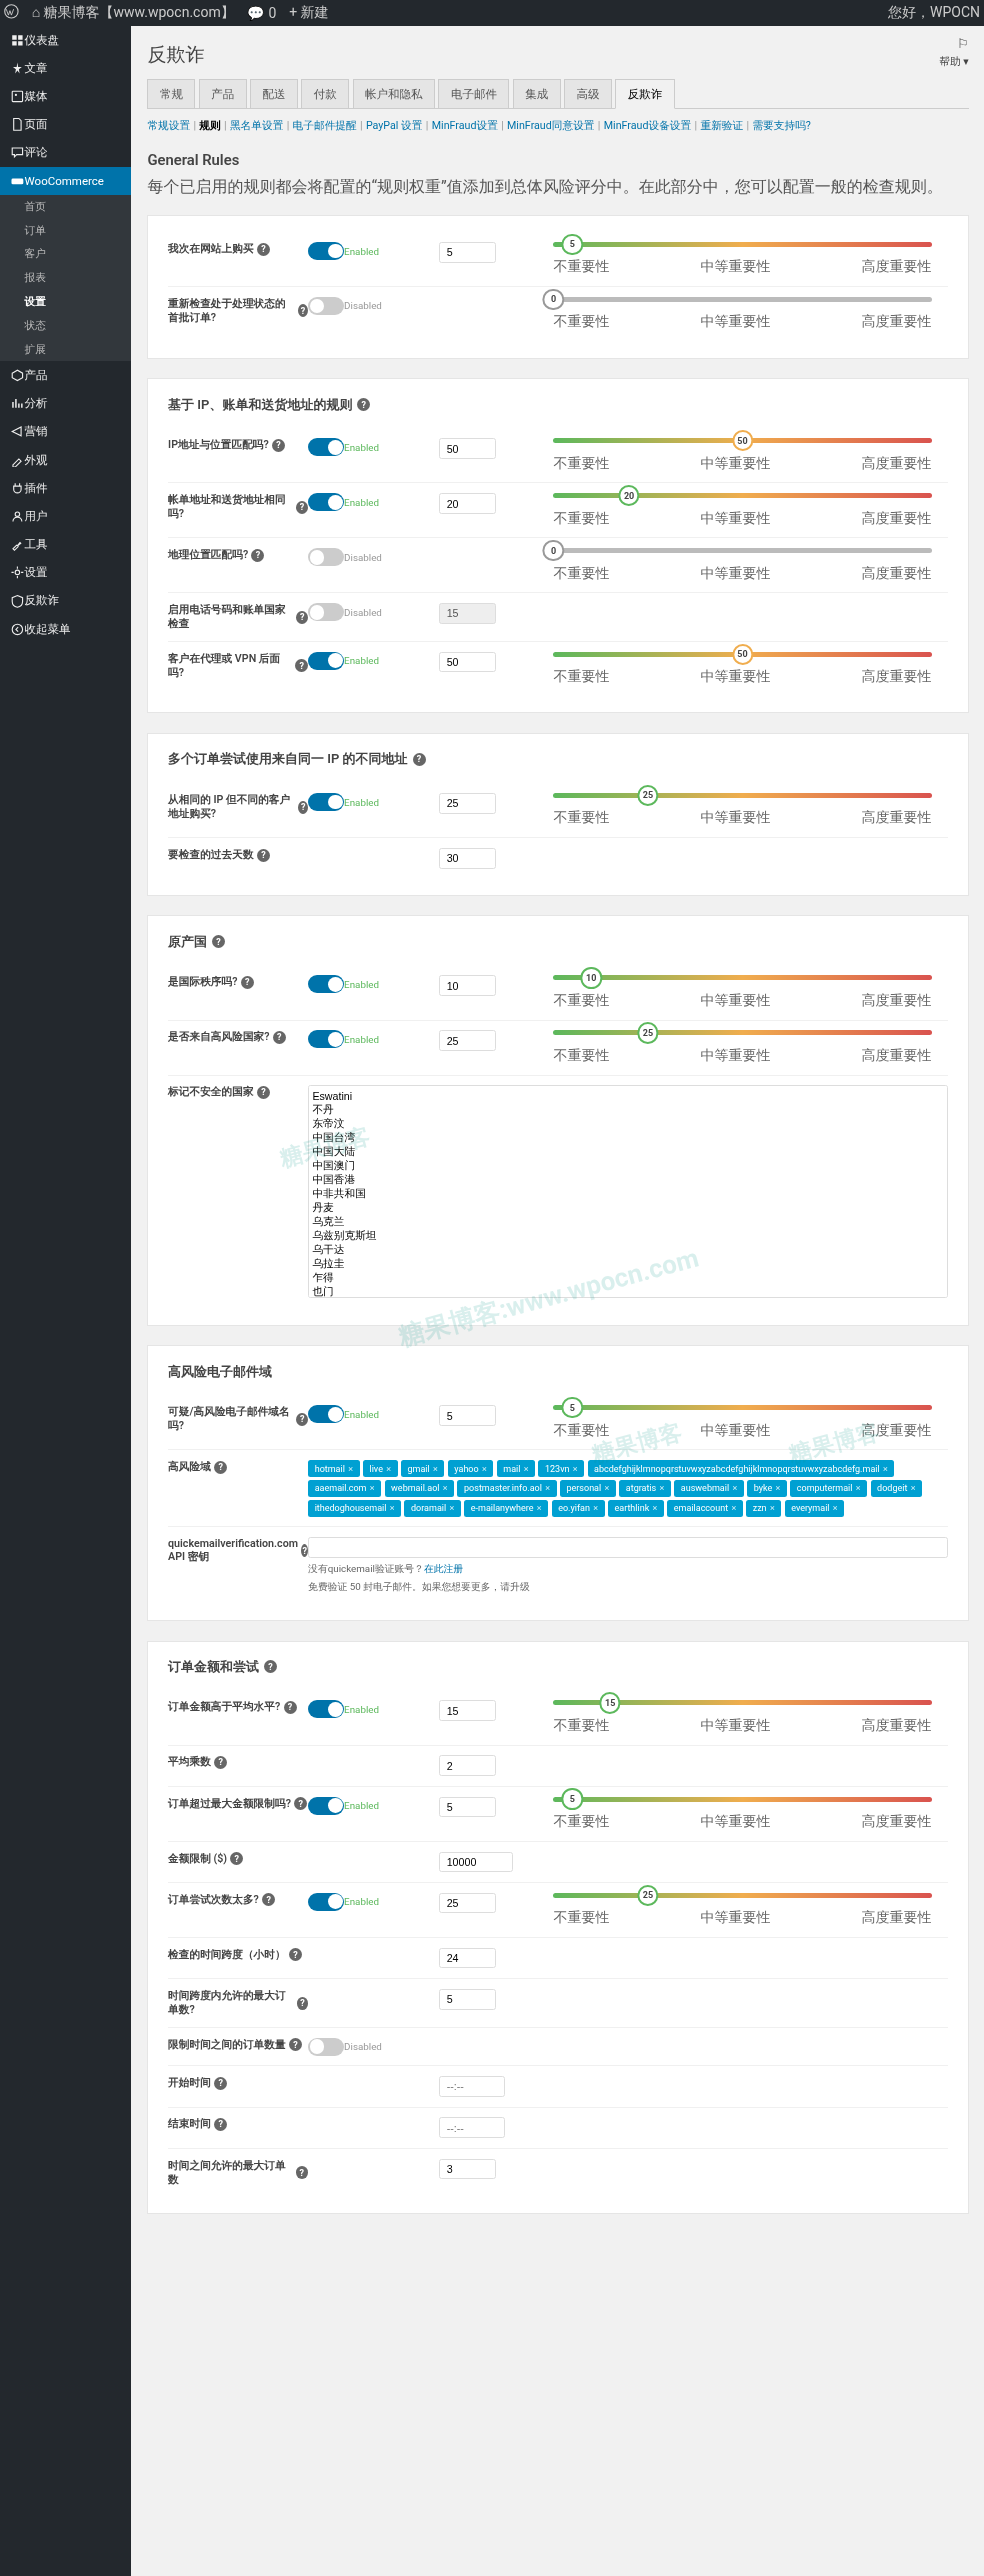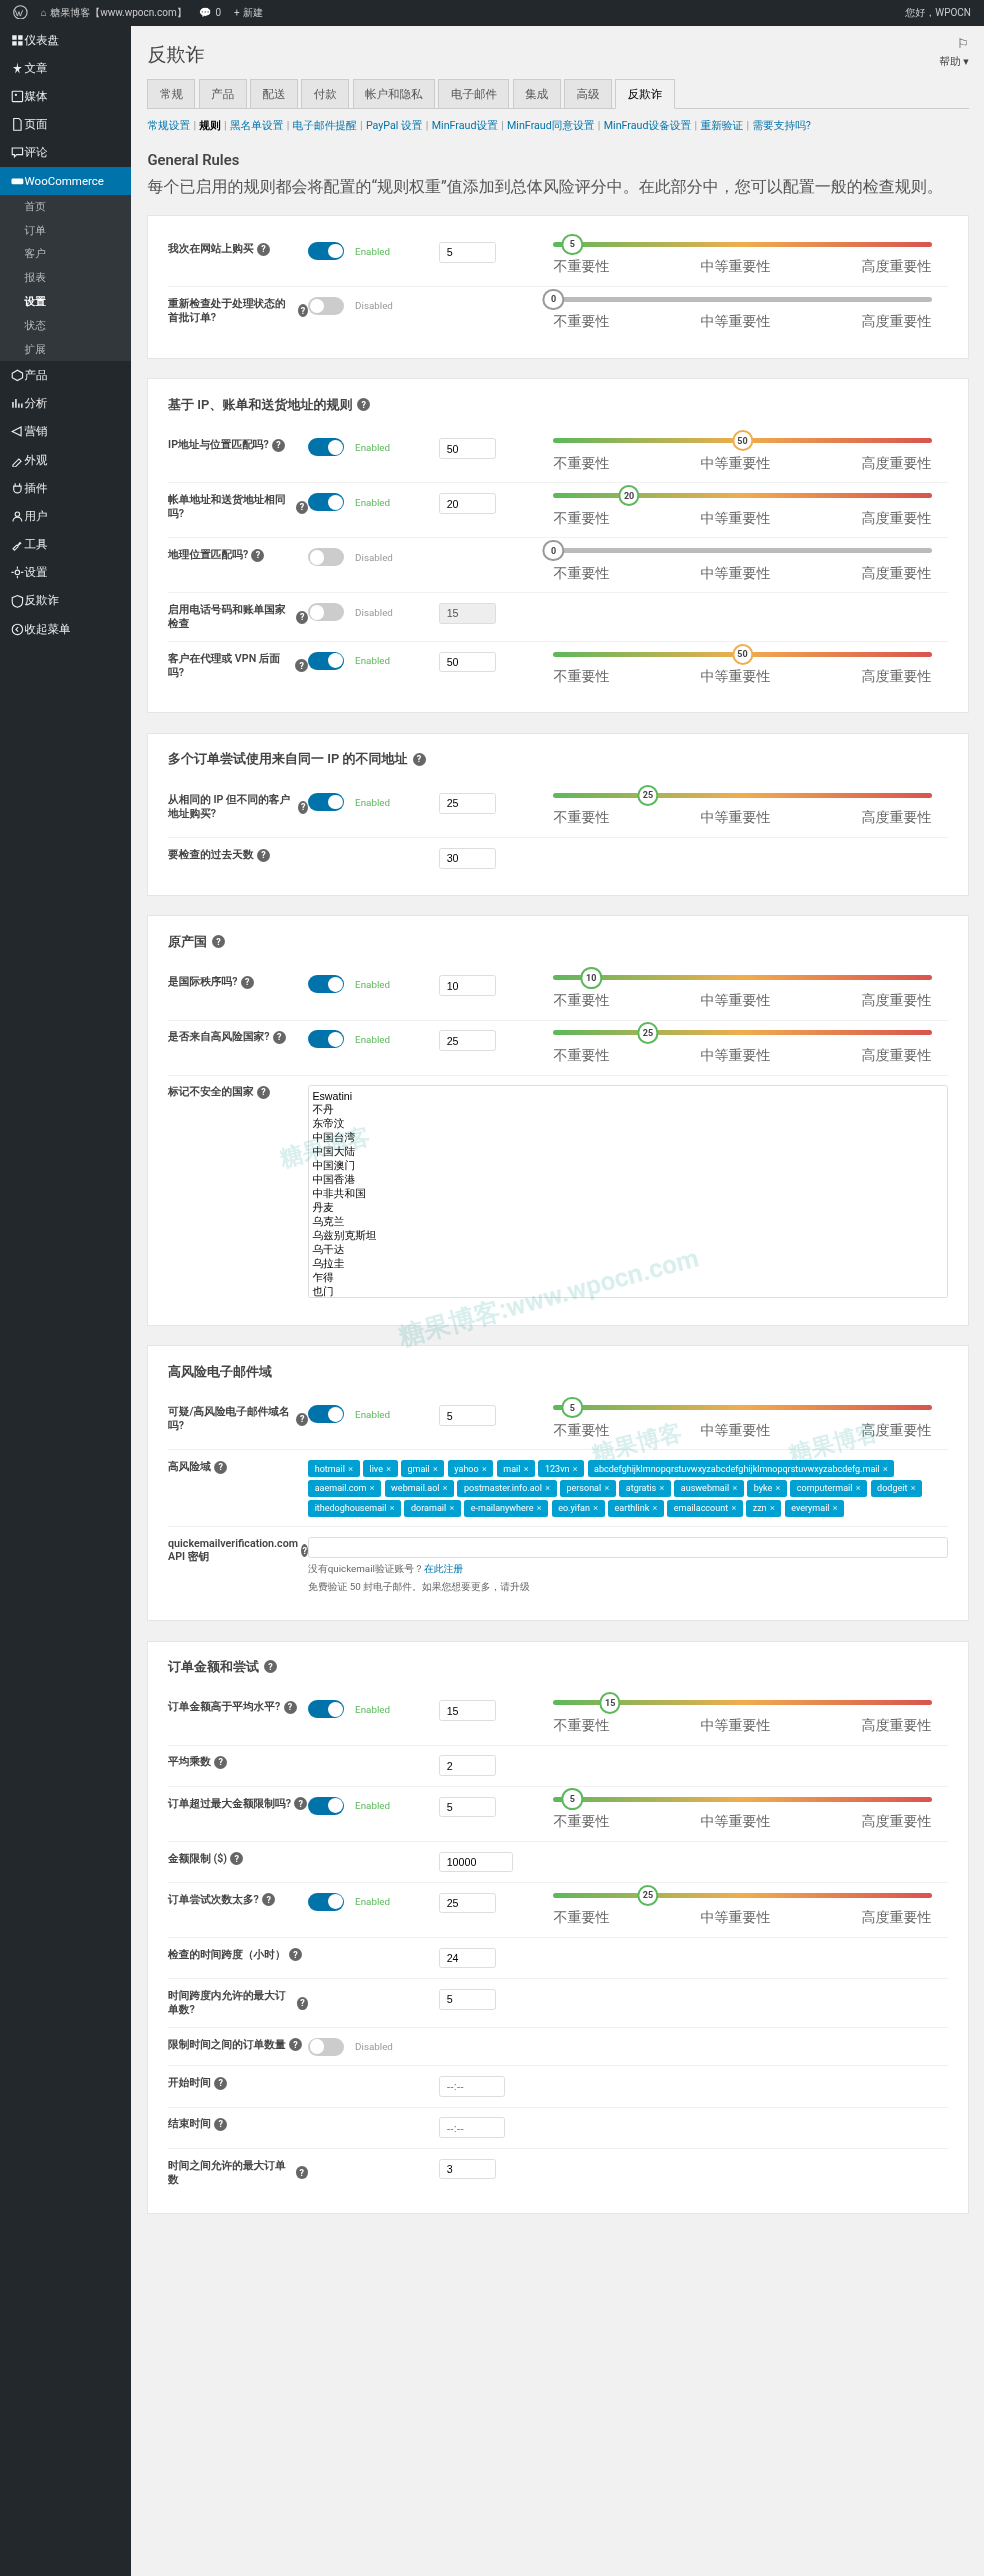--- a/index.html
+++ b/index.html
@@ -1,17 +1,17 @@
 <!DOCTYPE html>
 <html style="font-size:13px"><head>
 <meta charset="utf-8">
 <style>
 * { margin: 0; padding: 0; box-sizing: border-box; }
 body { font-family: -apple-system, "Segoe UI", Roboto, sans-serif; font-size: 10.7px; background: #f1f1f1; color: #444; width: 985px; transform-origin: top left; }
-.adminbar { position: absolute; top: 0; left: 0; right: 0; height: 26px; background: #23282d; color: #ccc; display: flex; align-items: center; padding: 0 13px; font-size: 10px; z-index: 100; }
+.adminbar { position: absolute; top: 0; left: 0; right: 0; height: 26px; background: #23282d; color: #ccc; display: flex; align-items: center; padding: 0 4px; font-size: 14px; z-index: 100; }
 .adminbar .left { display: flex; gap: 13px; align-items: center; }
 .adminbar .right { margin-left: auto; display: flex; gap: 9.8px; align-items: center; }
 .adminbar a { color: #ccc; text-decoration: none; }
 .adminbar .icn { margin-right: 3.3px; }
 
 .sidebar { position: absolute; top: 26px; left: 0; width: 131px; background: #23282d; color: #eee; height: calc(100% - 26px); font-size: 11.5px; }
 .sidebar .item { padding: 6.6px 9.8px; display: flex; align-items: center; gap: 0; cursor: pointer; color: #eee; }
 .sidebar .item.active { background: #0073aa; color: #fff; }
 .sidebar .sub { background: #32373c; }
 .sidebar .sub .sitem { padding: 4.9px 9.8px 4.9px 24.6px; font-size: 10.7px; color: #bbb; cursor: pointer; }
@@ -34,21 +34,21 @@
 .subnav .sep { color: #999; margin: 0 3.3px; }
 
 h2.sectitle { font-size: 14.8px; font-weight: 600; margin: 8.2px 0; }
 .desc { font-size: 16px; color: #555; margin-bottom: 16.4px; }
 
 .panel { background: #fff; border: 0.8px solid #e5e5e5; margin-bottom: 19.7px; padding: 16.4px 19.7px; }
 .panel h3 { font-size: 13px; font-weight: 600; margin-bottom: 14.8px; display: flex; align-items: center; gap: 4.9px; }
 .row { display: flex; align-items: flex-start; padding: 9.8px 0; border-top: 0.8px solid #f0f0f0; }
 .row:first-of-type { border-top: none; }
 .row .label { width: 140px; flex-shrink: 0; font-size: 10.7px; font-weight: 600; display: flex; align-items: center; gap: 3.3px; }
-.row .ctrl { width: 131px; flex-shrink: 0; display: flex; align-items: center; gap: 11px; }
+.row .ctrl { width: 131px; flex-shrink: 0; display: flex; align-items: center; gap: 0; }
 .row .num { width: 98px; flex-shrink: 0; }
 .row .slider { flex: 1; padding: 0 16.4px; }
 
 .qmark { display: inline-flex; width: 13px; height: 13px; border-radius: 50%; background: #666; color: #fff; align-items: center; justify-content: center; font-size: 9px; font-weight: bold; cursor: help; }
 
 .toggle { position: relative; width: 36px; height: 18px; border-radius: 9px; background: #ccc; cursor: pointer; transition: background .2s; flex-shrink: 0; }
 .toggle.on { background: #0073aa; }
 .toggle::after { content: ''; position: absolute; top: 1.6px; left: 1.6px; width: 14.8px; height: 14.8px; border-radius: 50%; background: #fff; transition: left .2s; }
 .toggle.on::after { left: 19.7px; }
 .tlabel { font-size: 9.8px; }

